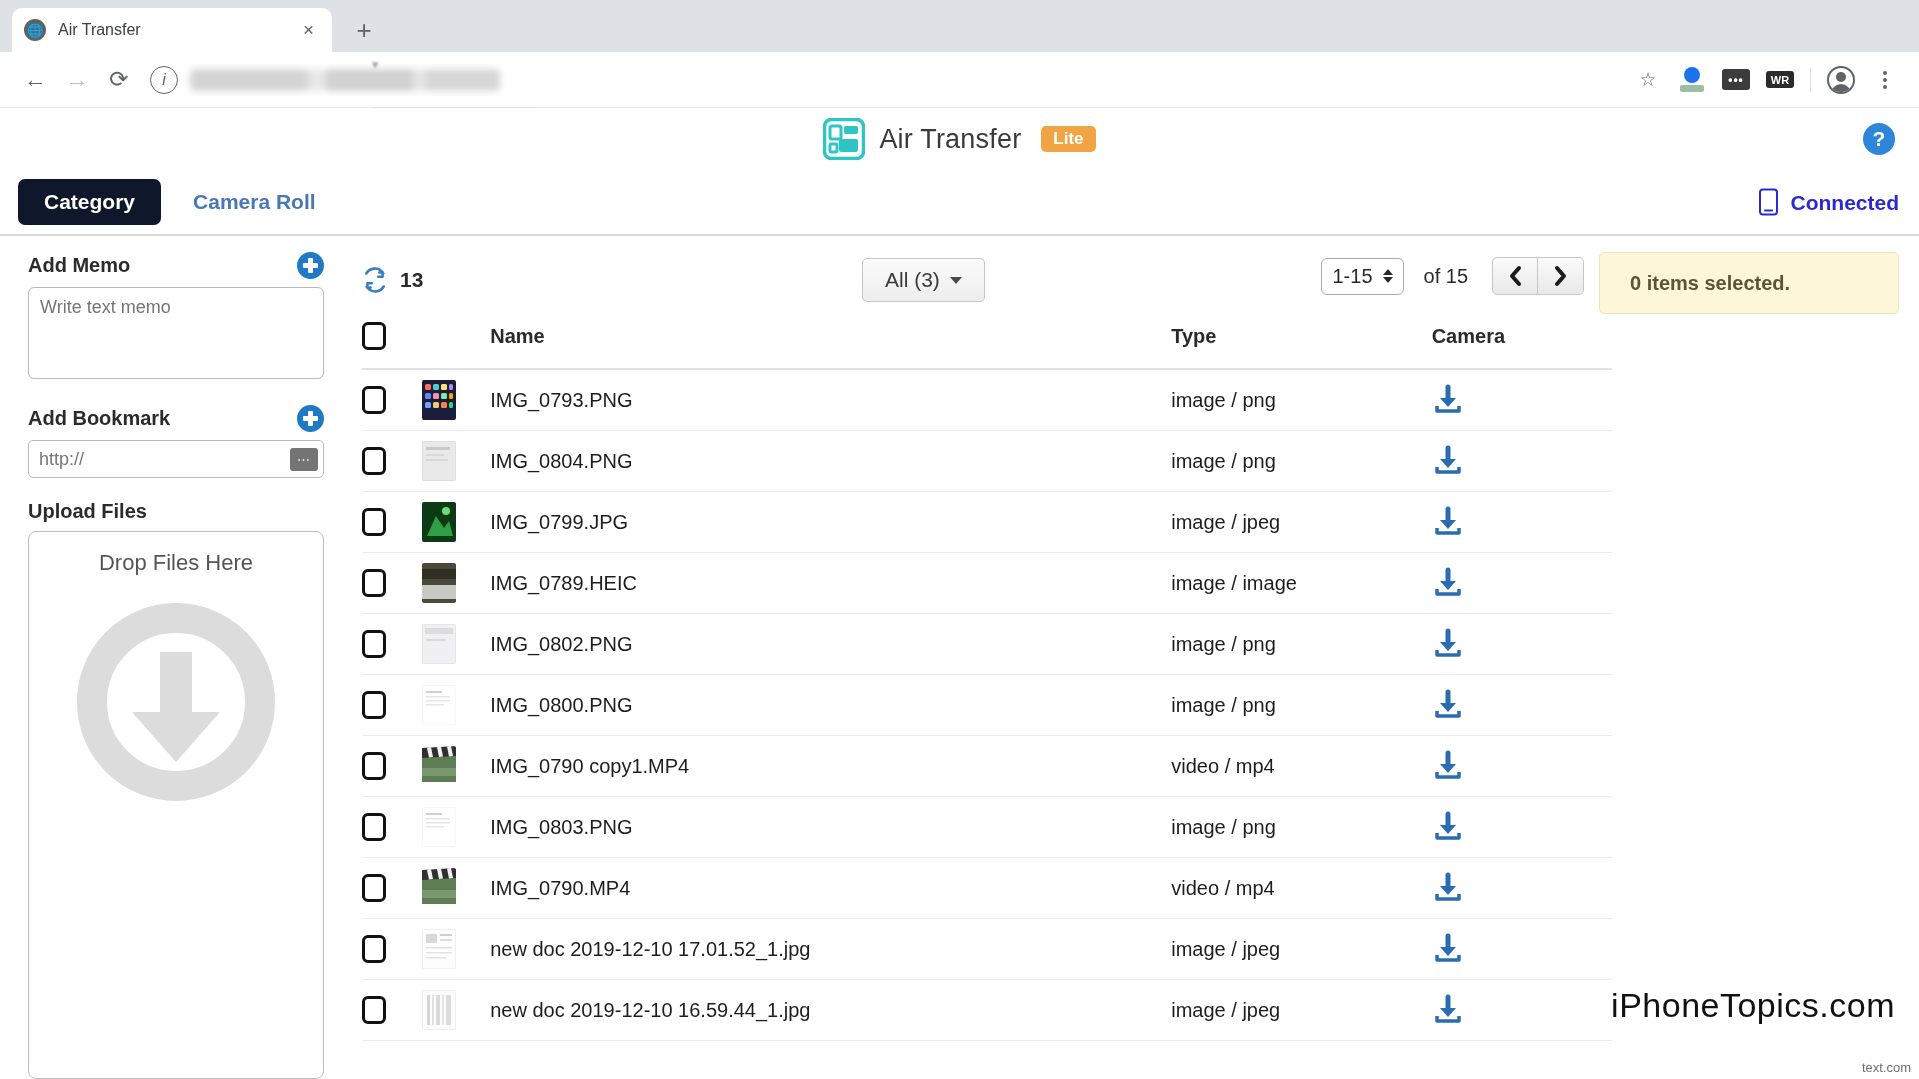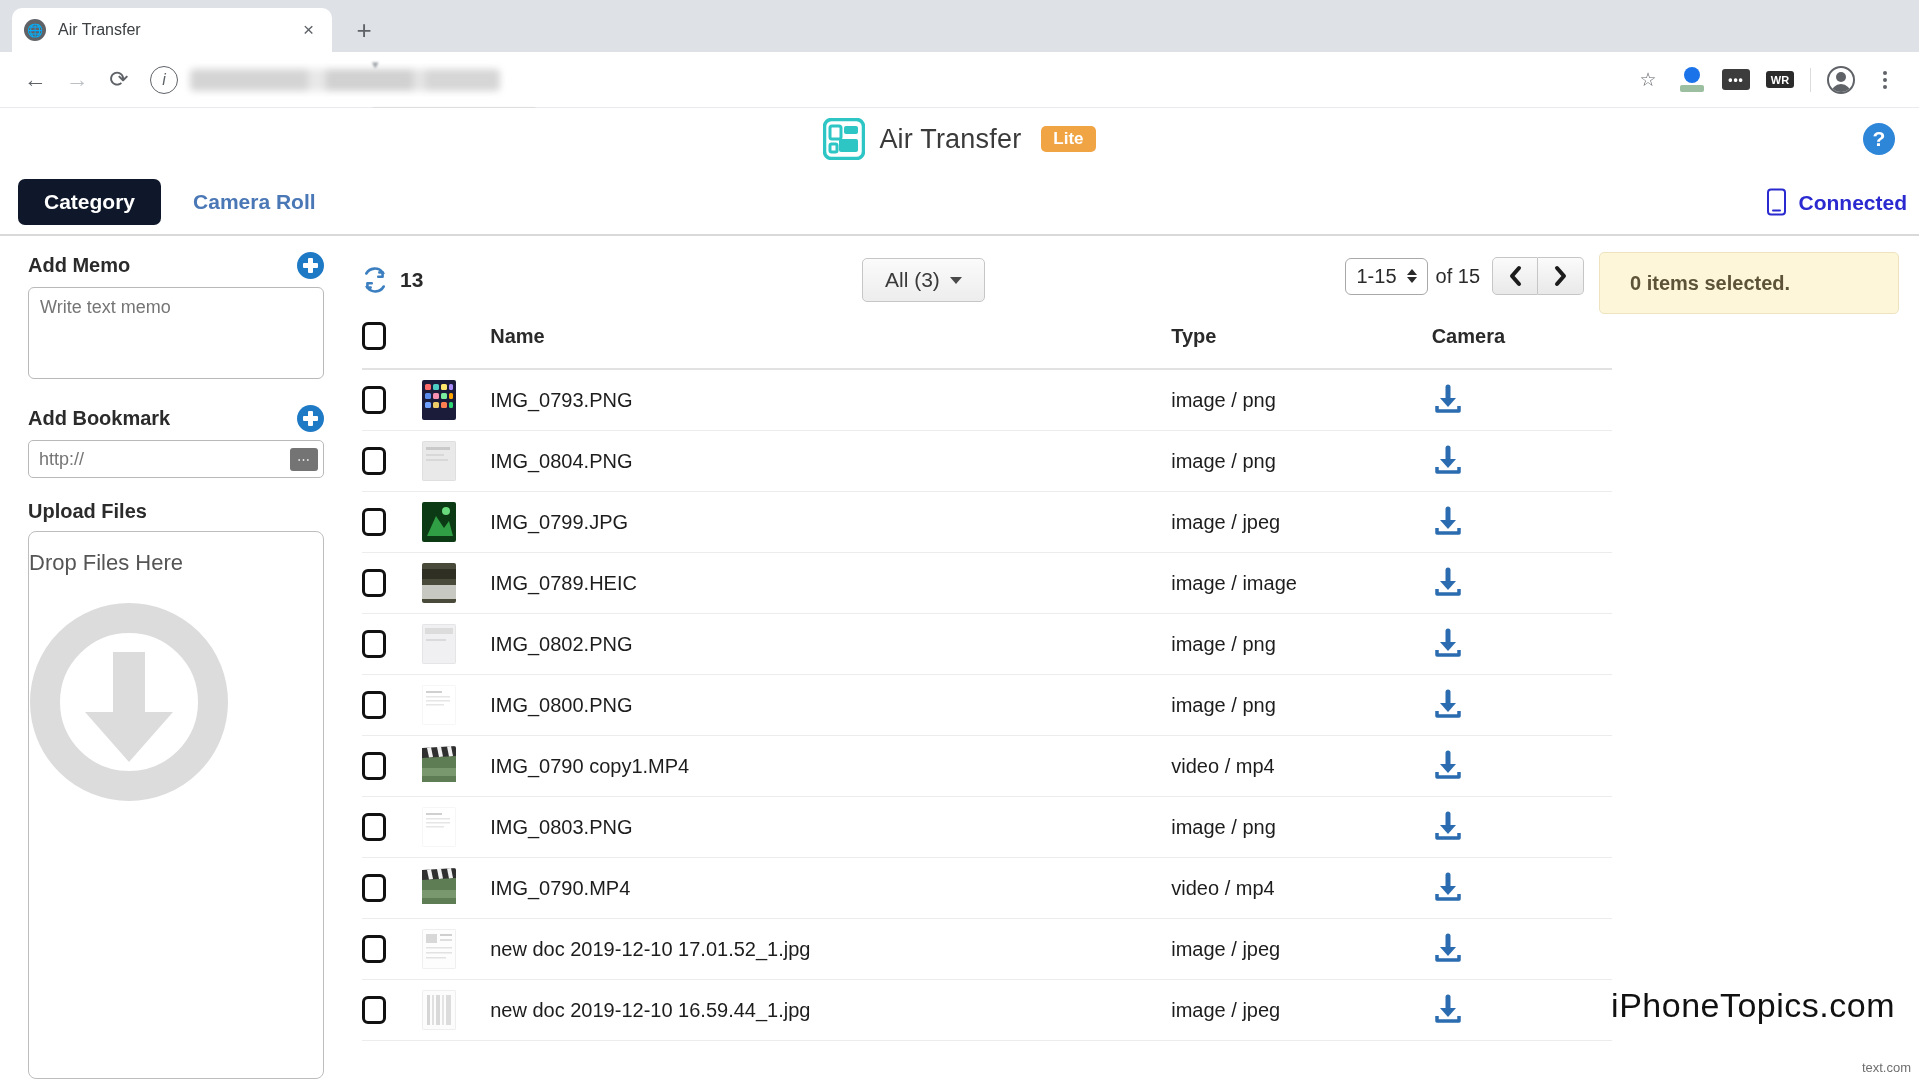--- a/index.html
+++ b/index.html
@@ -147,21 +147,21 @@
   }
   .tab-pill {
     background: #0f172a; color: #ffffff; font-size: 21px; font-weight: bold;
     padding: 11px 26px; border-radius: 7px; cursor: pointer;
   }
   .tab-link {
     color: #4a77b5; font-size: 21px; font-weight: bold;
     margin-left: 32px; cursor: pointer;
   }
   .connected {
-    position: absolute; right: 12px; top: 50%; transform: translateY(-50%);
+    position: absolute; right: 20px; top: 50%; transform: translateY(-50%);
     display: flex; align-items: center; gap: 12px;
     color: #2a2ad0; font-size: 21px; font-weight: bold; cursor: pointer;
   }
   .phone-icon {
     width: 19px; height: 27px; border: 2.5px solid #2a2ad0;
     border-radius: 4px; position: relative;
   }
   .phone-icon::after {
     content: ""; position: absolute; left: 3px; bottom: 2px;
     width: 9px; height: 2.5px; background: #2a2ad0; border-radius: 2px;
@@ -202,21 +202,21 @@
     font-family: "Liberation Sans", sans-serif; padding-left: 10px; background: transparent;
   }
   .bookmark-btn {
     width: 28px; height: 23px; background: #747474; border-radius: 3px;
     color: #fff; font-size: 13px; letter-spacing: 1px;
     display: flex; align-items: center; justify-content: center;
     cursor: pointer; flex: 0 0 auto;
   }
   .drop-zone {
     width: 100%; height: 548px; border: 1.5px solid #bdbdbd; border-radius: 8px;
-    background: #fff; display: flex; flex-direction: column; align-items: flex-start;
+    background: #fff; display: flex; flex-direction: column; align-items: center;
     padding-top: 18px;
   }
   .drop-text { font-size: 22px; color: #555; margin-bottom: 26px; }
   .drop-arrow { width: 200px; height: 200px; }
 
   
   .main { flex: 1 1 auto; padding: 0 20px 0 10px; position: relative; }
   .toolbar-row {
     display: flex; align-items: center; height: 56px; position: relative;
   }
@@ -228,21 +228,21 @@
     background: linear-gradient(#fbfbfb,#ededed);
     border: 1px solid #c6c6c6; border-radius: 5px;
     font-size: 21px; color: #3a3a3a; padding: 9px 22px; cursor: pointer;
     display: flex; align-items: center; gap: 10px;
   }
   .caret-down {
     width: 0; height: 0; border-left: 6px solid transparent;
     border-right: 6px solid transparent; border-top: 7px solid #4a4a4a;
   }
   .pager { position: absolute; right: 315px; top: 5px;
-    display: flex; align-items: center; gap: 8px; }
+    display: flex; align-items: center; gap: 20px; }
   .range-select {
     border: 1px solid #a9a9a9; border-radius: 6px; background: #fff;
     font-size: 20px; color: #2a2a2a; padding: 6px 10px;
     display: flex; align-items: center; gap: 10px; cursor: pointer;
   }
   .spinner { display: flex; flex-direction: column; gap: 2px; }
   .spinner .up {
     width: 0; height: 0; border-left: 5px solid transparent;
     border-right: 5px solid transparent; border-bottom: 6px solid #2a2a2a;
   }

